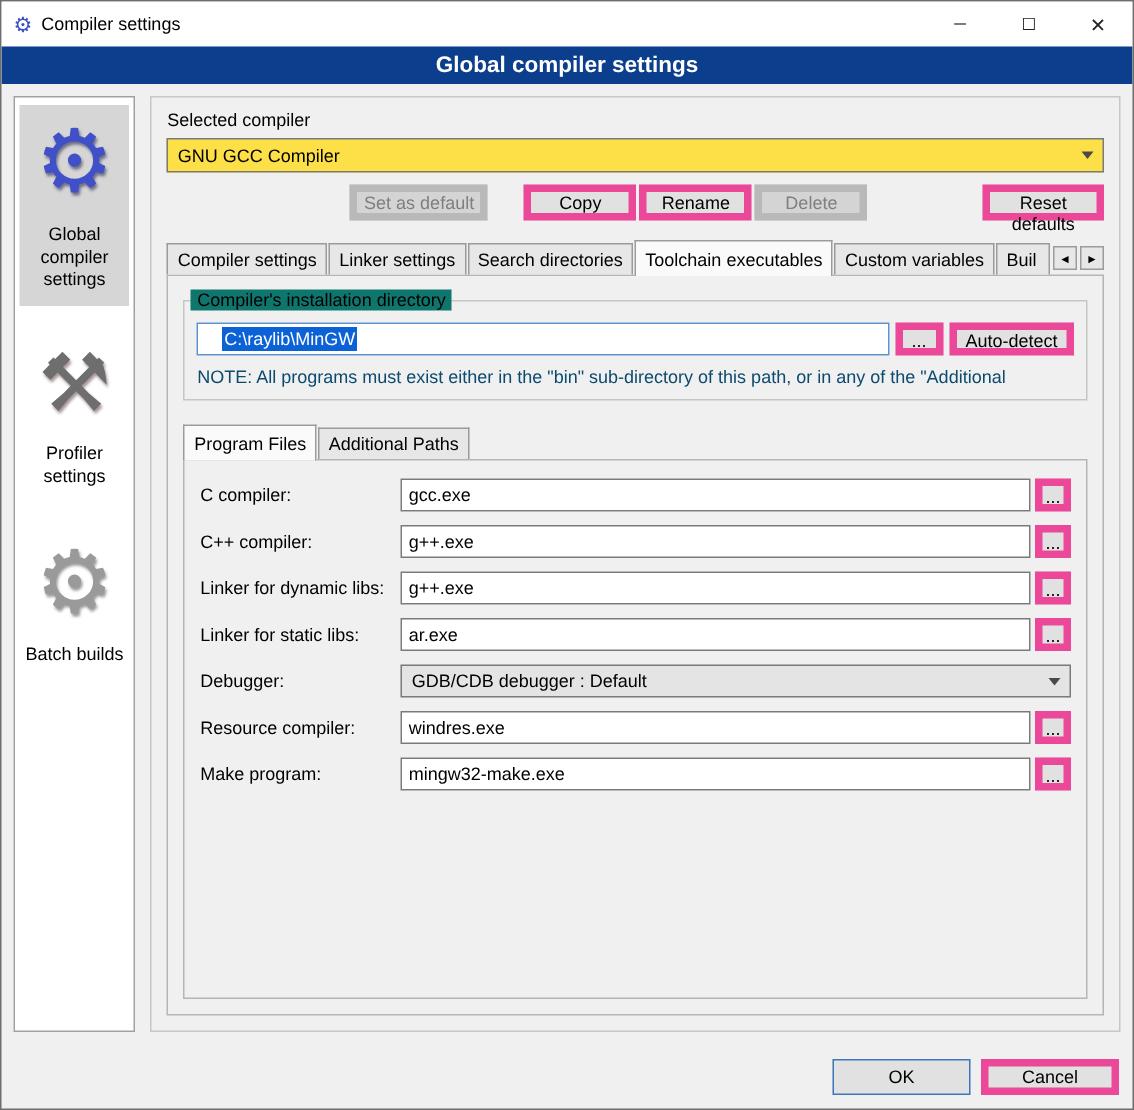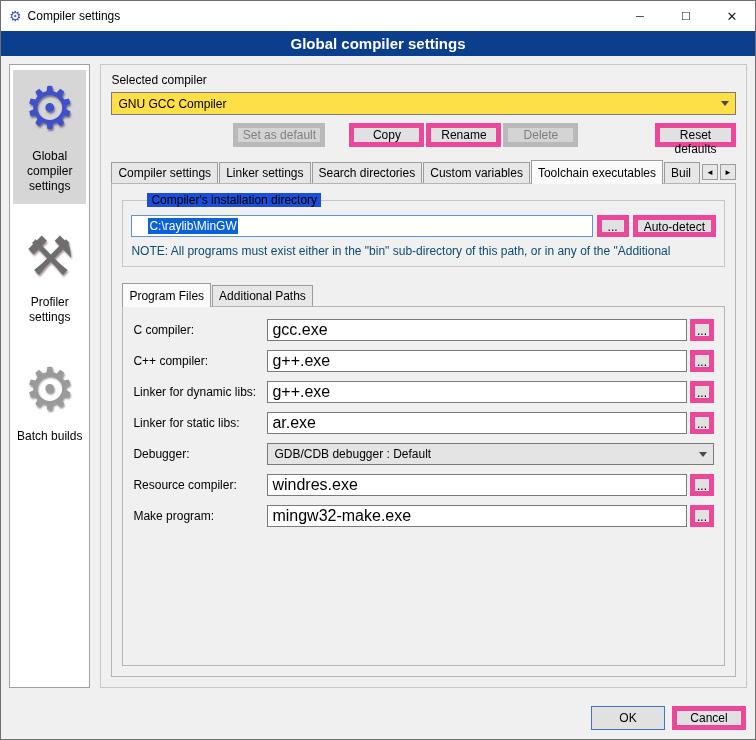--- a/index.html
+++ b/index.html
@@ -105,49 +105,49 @@
   }
 
   .page {
     flex: 1; border: 1px solid #b5b5b5; background: #f0f0f0;
     padding: 12px 10px 10px; display: flex; flex-direction: column;
   }
 
   
   .groupbox { position: relative; border: 1px solid #c6c6c6; padding: 14px 8px 8px; margin-top: 4px; }
   .groupbox-legend {
-    position: absolute; top: -8px; left: 24px; background: #1d4ed8; padding: 0 4px;
+    position: absolute; top: -8px; left: 4px; background: #0f766e; padding: 0 4px;
   }
   .dir-row { display: flex; align-items: center; gap: 4px; }
   .faux-input {
     flex: 1; height: 22px; background: #fff; border: 1px solid #5c93cd;
     display: flex; align-items: center; padding: 0 16px; overflow: hidden; white-space: nowrap;
   }
   .selected-text { background: #0b61d6; color: #fff; padding: 1px 1px; }
   .note-text { margin-top: 7px; color: #0c4a6e; white-space: nowrap; overflow: hidden; }
 
   .inner-tabbar { display: flex; align-items: flex-end; margin-top: 16px; }
   .inner-panel {
     flex: 1; border: 1px solid #b5b5b5; background: #f0f0f0;
     padding: 12px 10px; display: flex; flex-direction: column; gap: 9px;
   }
 
   
   .form-row { display: flex; align-items: center; height: 22px; }
   .form-label { width: 134px; flex-shrink: 0; }
   .text-input {
     flex: 1; height: 22px; border: 1px solid #7a7a7a; background: #fff;
-    font-family: inherit; font-size: 16px; padding: 0 4px;
+    font-family: inherit; font-size: 12px; padding: 0 4px;
   }
   .form-row .btn.browse { width: 24px; height: 22px; margin-left: 3px; padding: 0; }
   .form-row .combo { flex: 1; height: 22px; }
 
   
   .footer { display: flex; justify-content: flex-end; gap: 7px; padding: 10px 9px 0; }
-  .footer .btn { width: 74px; padding: 0; }
+  .footer .btn { width: 92px; padding: 0; }
 </style>
 </head>
 <body>
 
 <div class="titlebar">
   <span class="win-icon">⚙</span>
   <span class="title-text">Compiler settings</span>
   <div class="caption-buttons">
     <button class="caption-btn">─</button>
     <button class="caption-btn">☐</button>
@@ -191,22 +191,22 @@
       <button class="btn w75 tight">Rename</button>
       <button class="btn w75" disabled="">Delete</button>
       <span class="push"></span>
       <button class="btn w95">Reset defaults</button>
     </div>
 
     <div class="tabbar">
       <div class="tab">Compiler settings</div>
       <div class="tab">Linker settings</div>
       <div class="tab">Search directories</div>
+      <div class="tab active">Toolchain executables</div>
       <div class="tab">Custom variables</div>
-      <div class="tab active">Toolchain executables</div>
       <div class="tab truncated">Buil</div>
       <div class="tab-scrollers">
         <button class="tab-scroll-btn">◄</button>
         <button class="tab-scroll-btn">►</button>
       </div>
     </div>
 
     <div class="page">
 
       <div class="groupbox">

